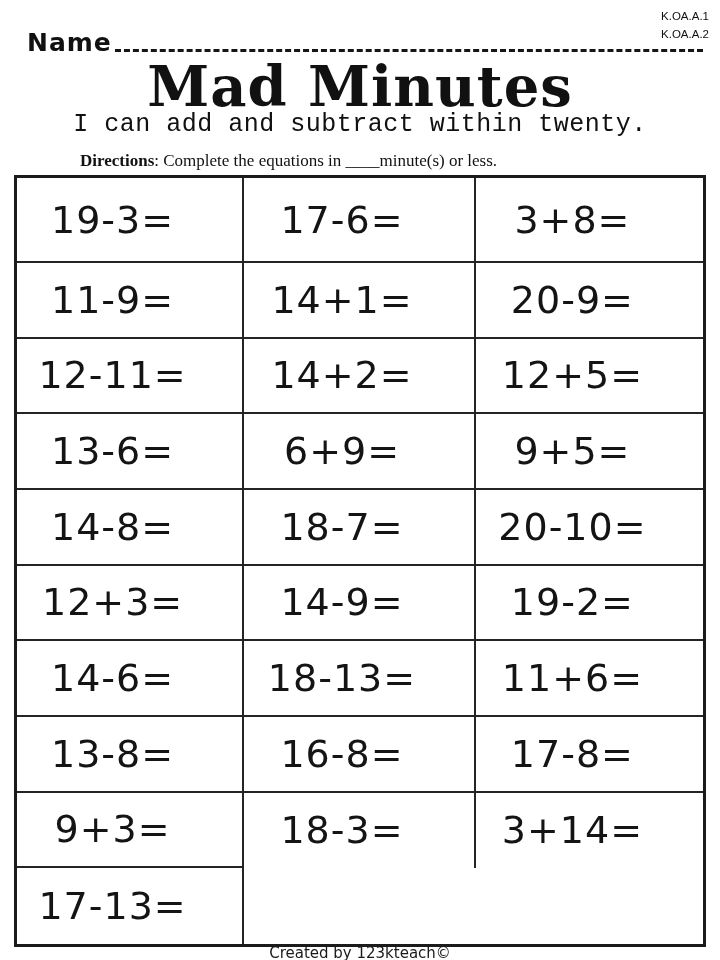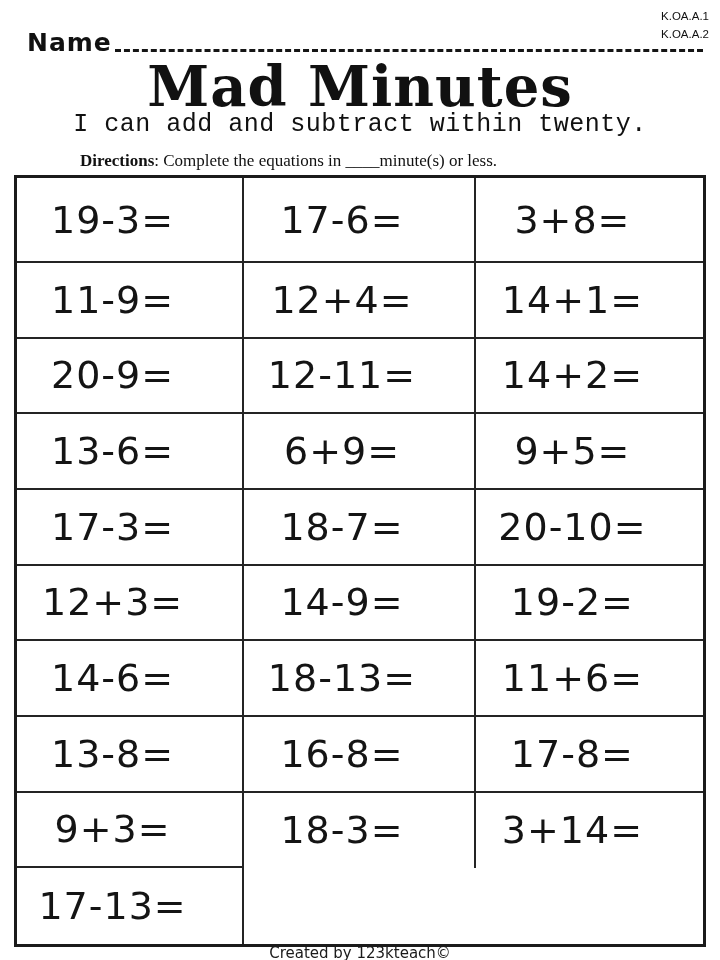--- a/index.html
+++ b/index.html
@@ -118,29 +118,29 @@
 
 <div class="directions">
   <span class="dir-label">Directions</span><span>: Complete the equations in ____minute(s) or less.</span>
 </div>
 
 <div class="grid">
   <div class="cell">19-3=</div>
   <div class="cell">17-6=</div>
   <div class="cell">3+8=</div>
   <div class="cell">11-9=</div>
-  <div class="cell">12+4=</div>
   <div class="cell">14+1=</div>
   <div class="cell">20-9=</div>
   <div class="cell">12-11=</div>
   <div class="cell">14+2=</div>
+  <div class="cell">12+5=</div>
   <div class="cell">13-6=</div>
   <div class="cell">6+9=</div>
   <div class="cell">9+5=</div>
-  <div class="cell">17-3=</div>
+  <div class="cell">14-8=</div>
   <div class="cell">18-7=</div>
   <div class="cell">20-10=</div>
   <div class="cell">12+3=</div>
   <div class="cell">14-9=</div>
   <div class="cell">19-2=</div>
   <div class="cell">14-6=</div>
   <div class="cell">18-13=</div>
   <div class="cell">11+6=</div>
   <div class="cell">13-8=</div>
   <div class="cell">16-8=</div>

